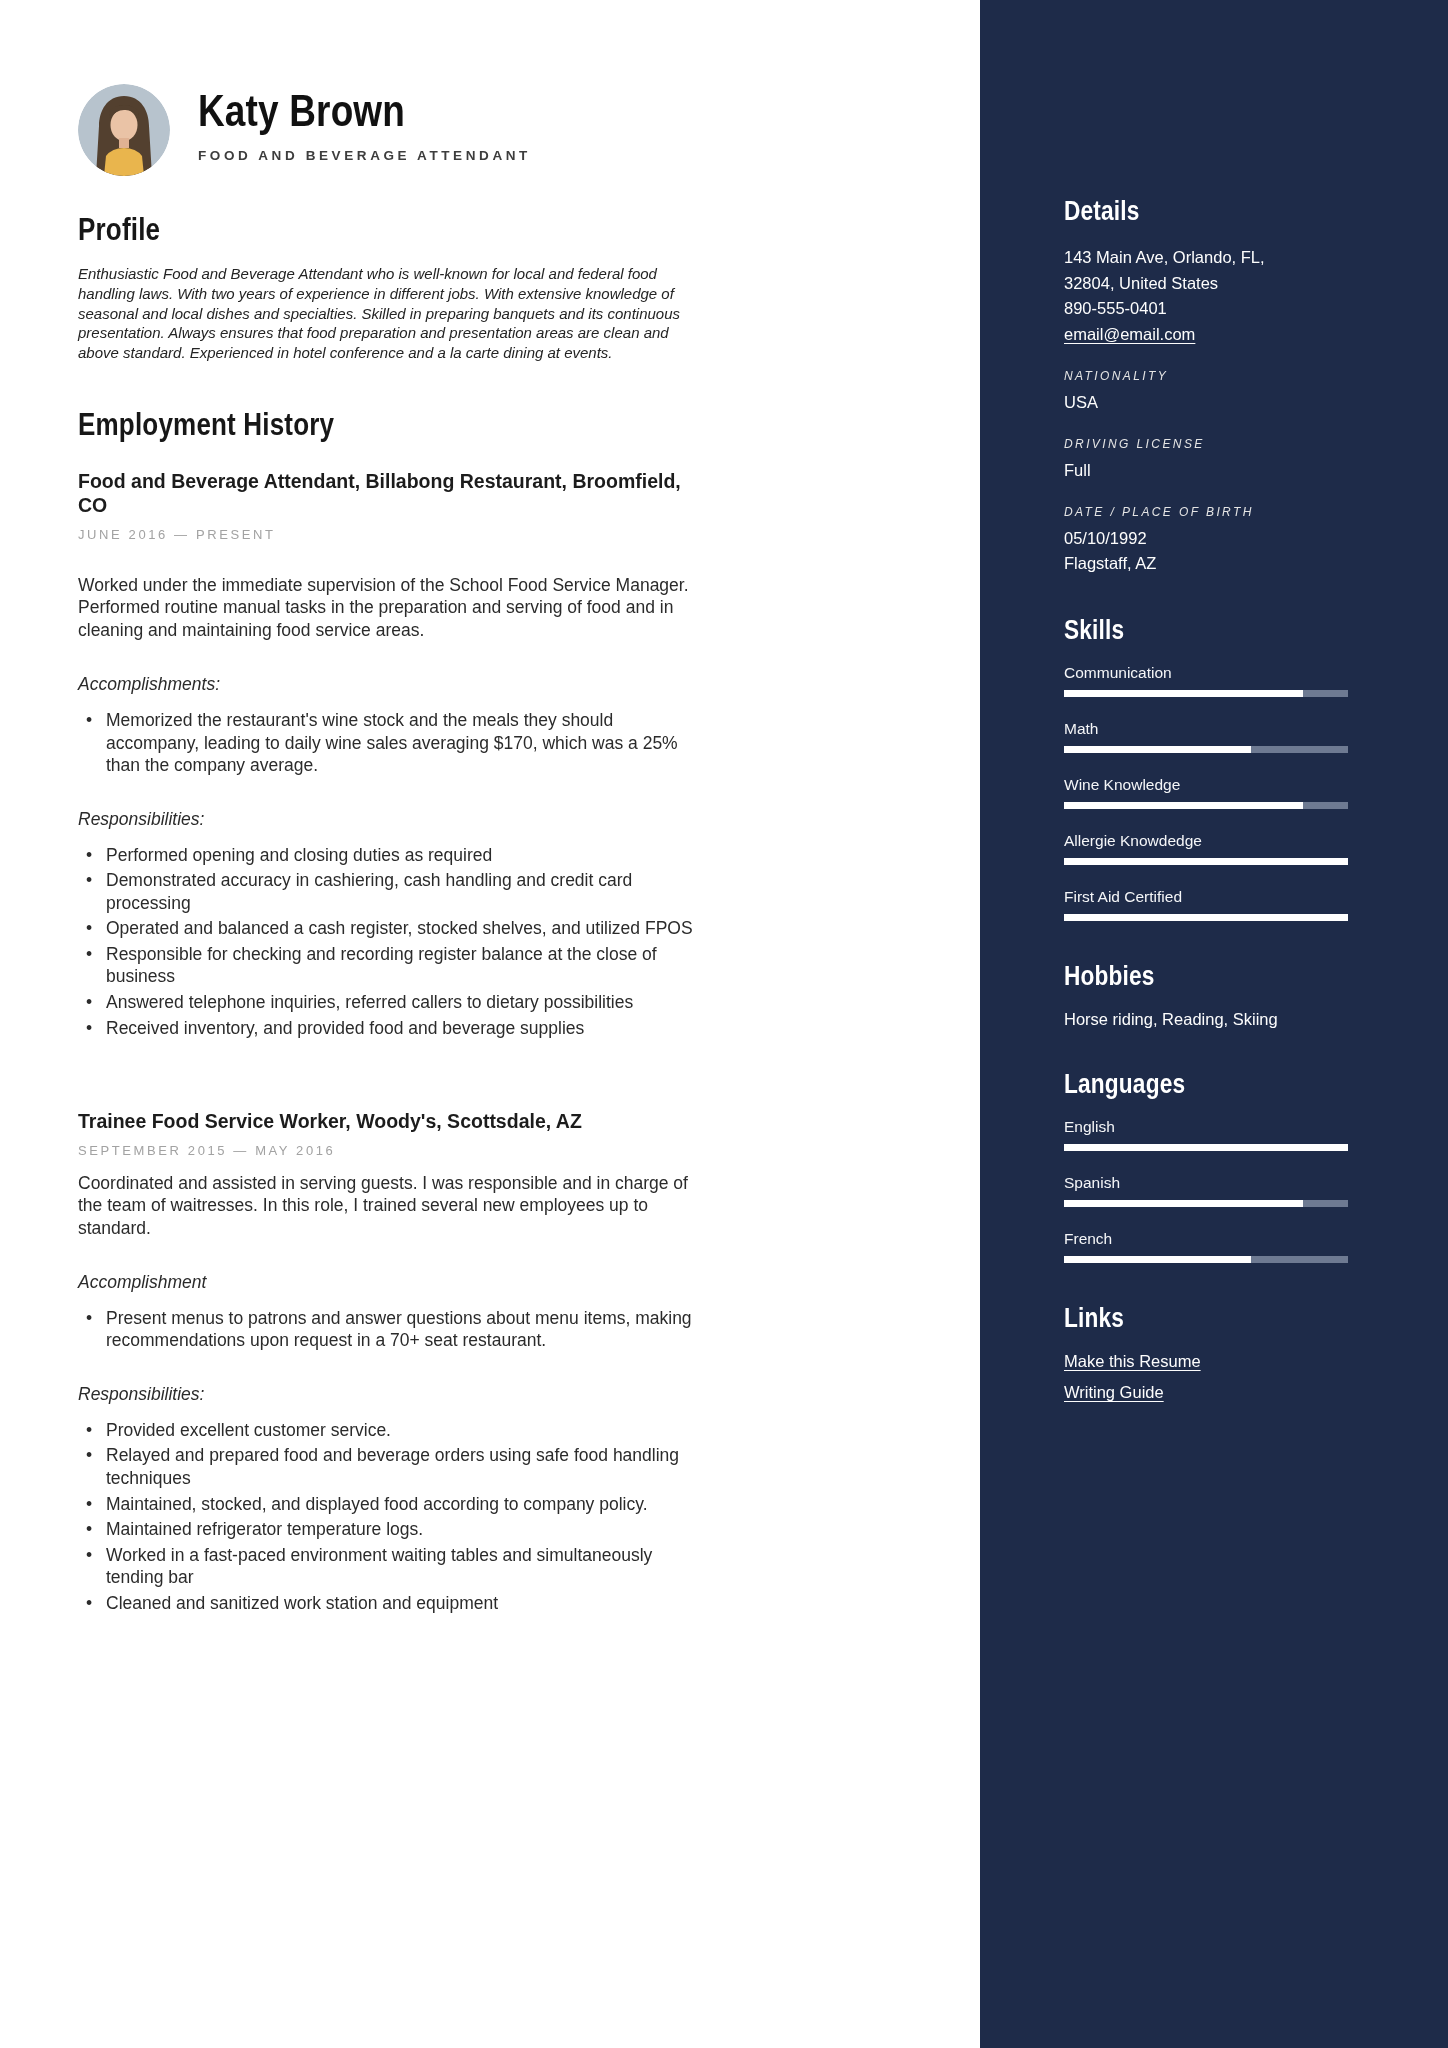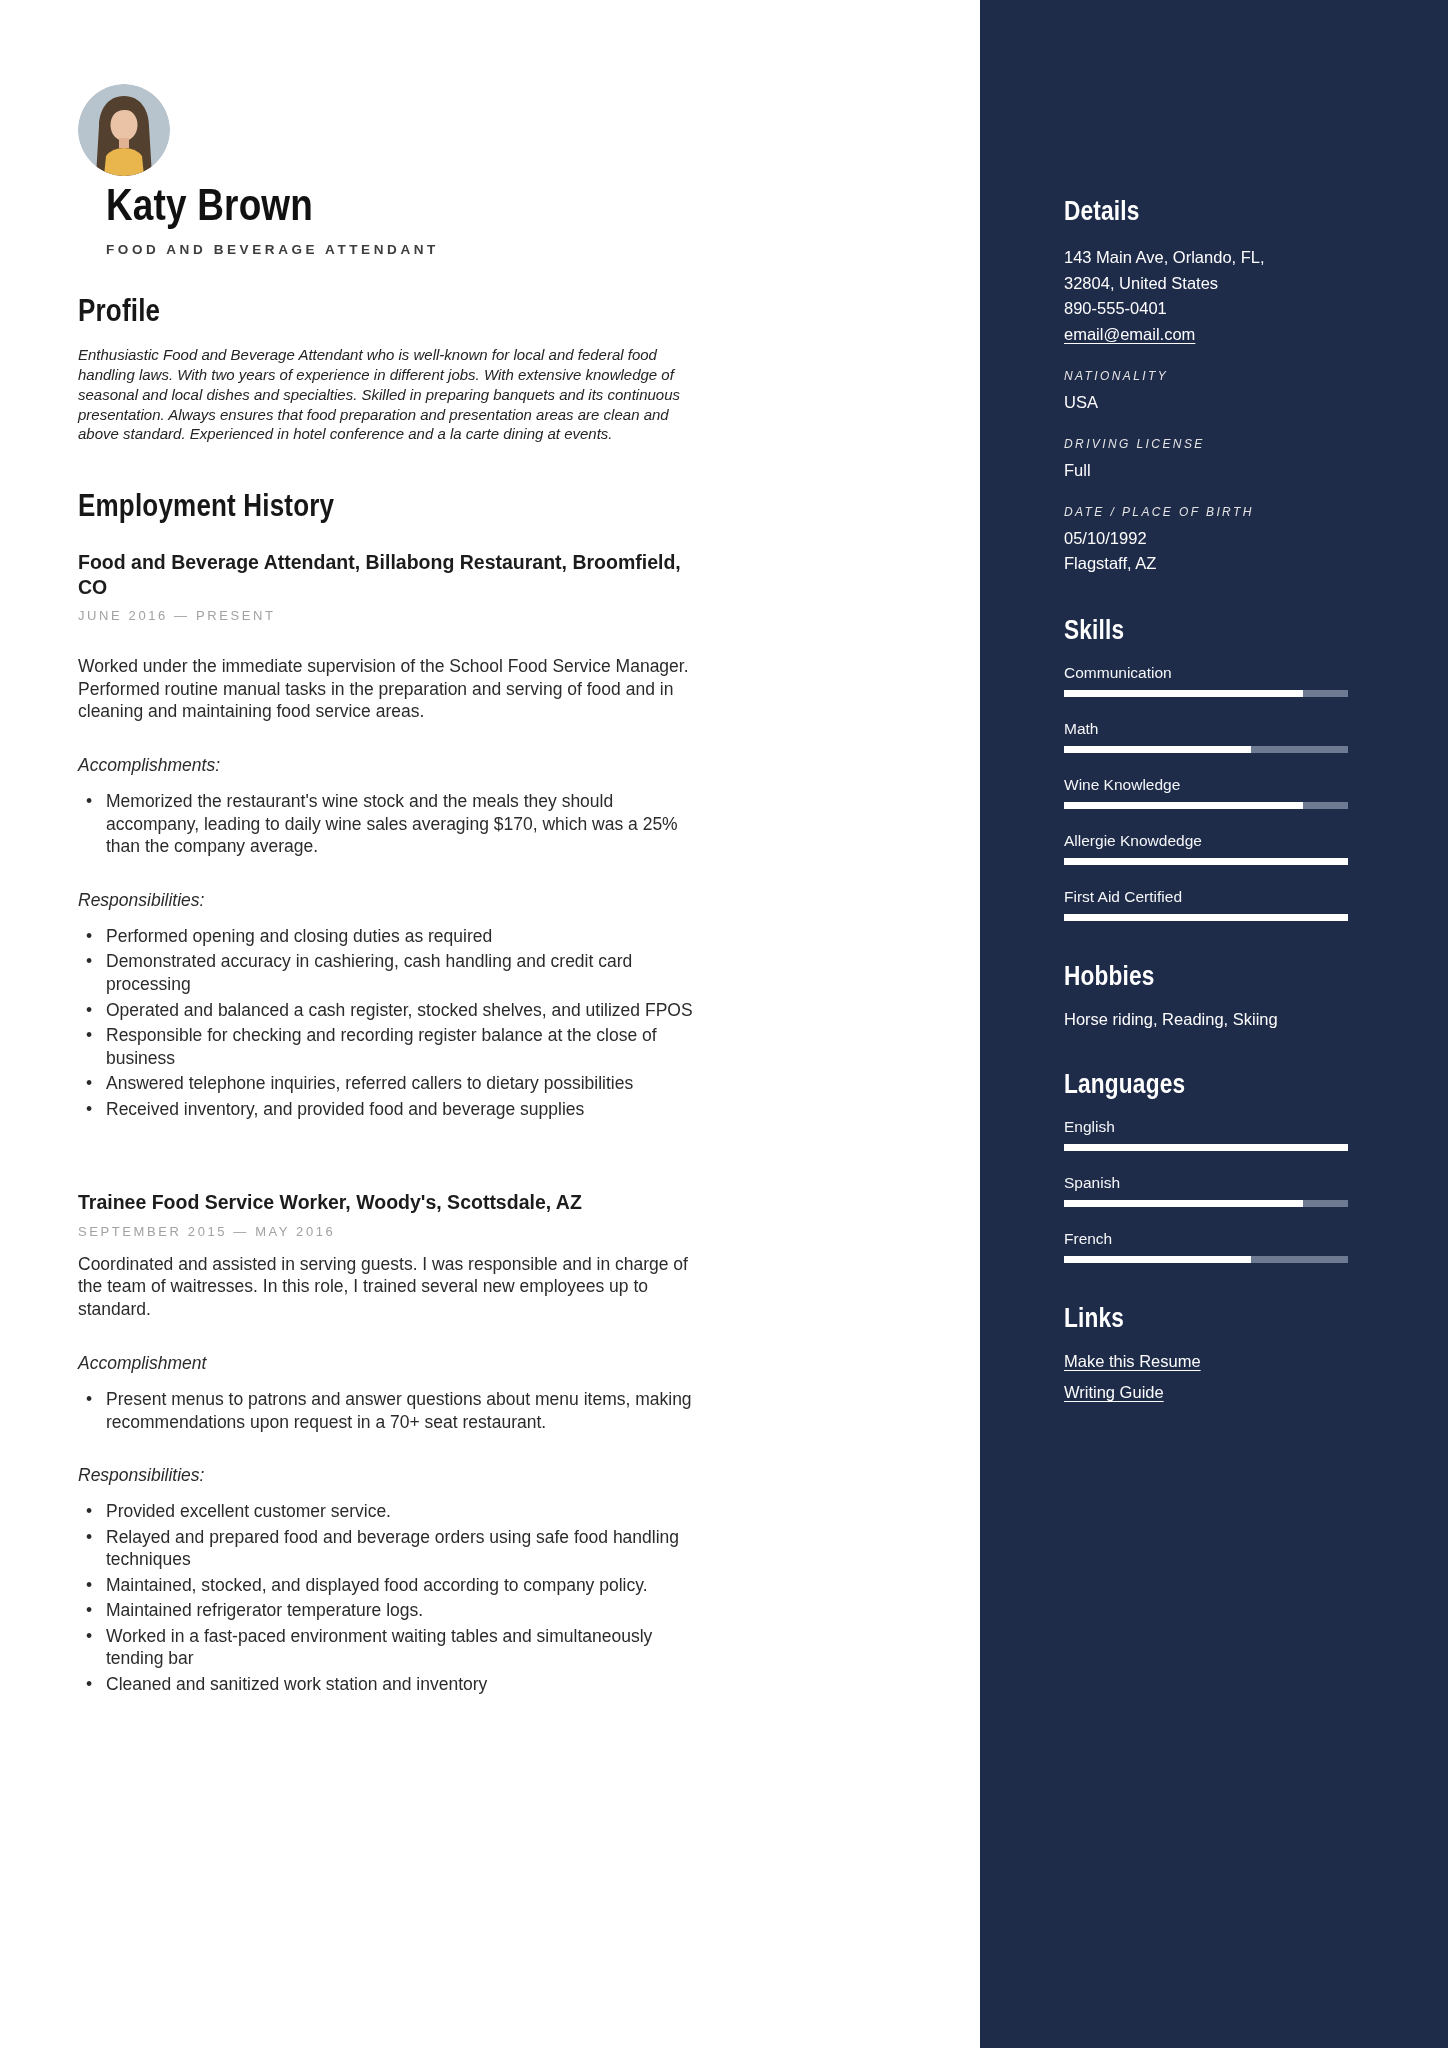--- a/index.html
+++ b/index.html
@@ -18,21 +18,21 @@
     padding: 82px 276px 40px 78px;
   }
   .cond {
     display: inline-block;
     font-weight: 700;
     transform: scaleX(0.84);
     transform-origin: left center;
     letter-spacing: 0.2px;
     white-space: nowrap;
   }
-  .header { display: flex; align-items: flex-start; margin-bottom: 36px; flex-direction: column; }
+  .header { display: flex; align-items: flex-start; margin-bottom: 36px; }
   .avatar {
     width: 92px; height: 92px; border-radius: 50%;
     overflow: hidden; flex: 0 0 auto; margin-top: 2px;
   }
   .header-text { margin-left: 28px; padding-top: 6px; }
   .name { font-size: 44px; line-height: 1.05; color: #111; }
   .job-subtitle {
     margin-top: 14px;
     font-size: 13.5px; font-weight: 600;
     letter-spacing: 3.6px; color: #3d3d3d;
@@ -183,21 +183,21 @@
       <ul class="bullets">
         <li>Present menus to patrons and answer questions about menu items, making recommendations upon request in a 70+ seat restaurant.</li>
       </ul>
       <div class="job-sub">Responsibilities:</div>
       <ul class="bullets">
         <li>Provided excellent customer service.</li>
               <li>Relayed and prepared food and beverage orders using safe food handling techniques</li>
               <li>Maintained, stocked, and displayed food according to company policy.</li>
               <li>Maintained refrigerator temperature logs.</li>
               <li>Worked in a fast-paced environment waiting tables and simultaneously tending bar</li>
-              <li>Cleaned and sanitized work station and inventory</li>
+              <li>Cleaned and sanitized work station and equipment</li>
       </ul>
   </article>
         </div>
     </section>
 
   </main>
 
   <aside class="sidebar" style="background: rgb(30, 43, 73);">
 
     <section class="side-section">

